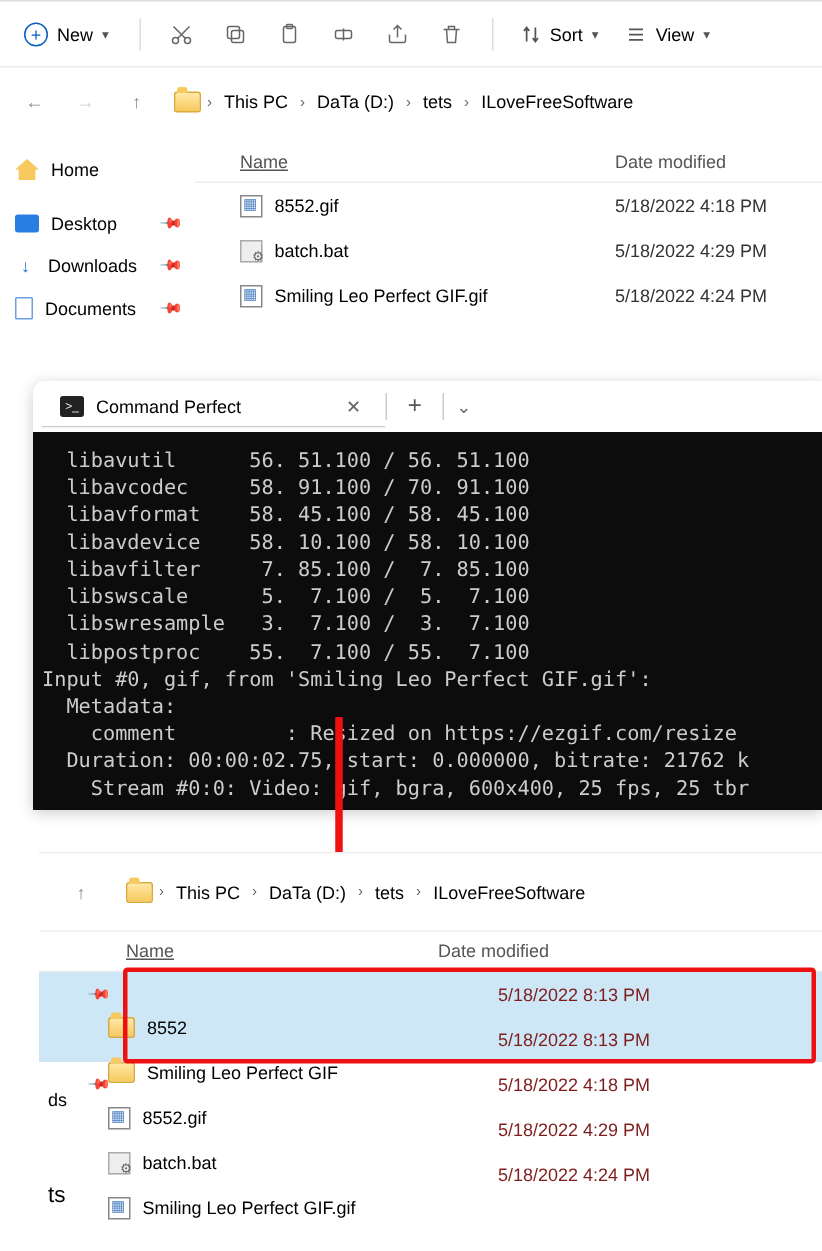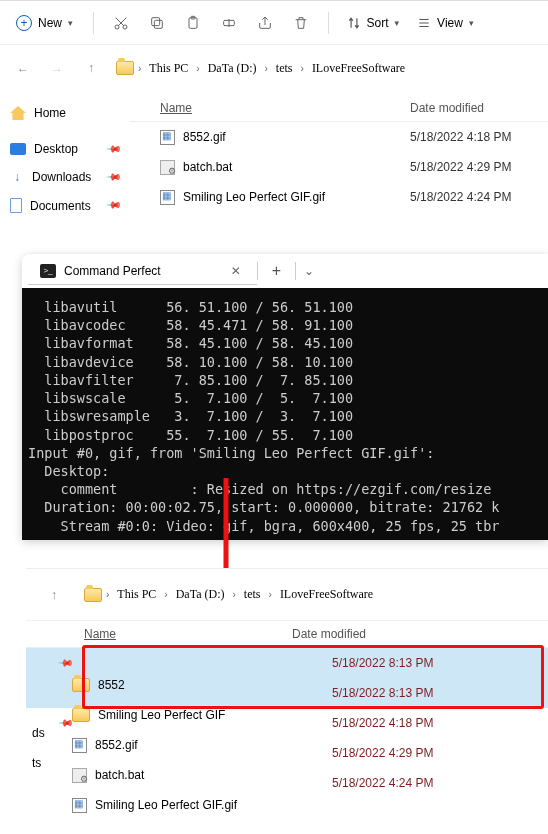--- a/index.html
+++ b/index.html
@@ -13,21 +13,21 @@
   .tb-div { width: 1px; height: 22px; background: #ddd; margin: 0 8px; }
   .tb-icon { width: 34px; height: 32px; display: flex; align-items: center; justify-content: center; color: #666; border-radius: 4px; cursor: pointer; }
   .tb-icon svg { width: 16px; height: 16px; stroke: #666; fill: none; stroke-width: 1.5; }
   .sort-btn, .view-btn { display: flex; align-items: center; gap: 6px; padding: 6px 8px; cursor: pointer; border-radius: 4px; }
   .chev { font-size: 9px; color: #555; }
   .navrow { display: flex; align-items: center; height: 46px; padding: 0 8px; gap: 4px; }
   .nav-arrow { width: 30px; height: 30px; display: flex; align-items: center; justify-content: center; color: #888; cursor: pointer; }
   .addr { display: flex; align-items: center; gap: 4px; margin-left: 6px; }
   .folder-ic { width: 18px; height: 14px; background: linear-gradient(#ffe9a6, #f7c95e); border: 1px solid #d9a93a; border-radius: 2px; position: relative; }
   .folder-ic::before { content: ""; position: absolute; top: -4px; left: 1px; width: 7px; height: 4px; background: #f7c95e; border-radius: 2px 2px 0 0; }
-  .crumb { padding: 3px 4px; cursor: pointer; font-family: Liberation Serif, serif; }
+  .crumb { padding: 3px 4px; cursor: pointer; }
   .crumb-sep { color: #666; font-size: 10px; }
   .body1 { display: flex; }
   .sidebar { width: 130px; padding: 8px 0; }
   .side-item { display: flex; align-items: center; gap: 8px; padding: 7px 10px; cursor: pointer; }
   .ic-home { width: 16px; height: 14px; background: #f7c95e; clip-path: polygon(50% 0, 100% 50%, 85% 50%, 85% 100%, 15% 100%, 15% 50%, 0 50%); }
   .ic-desktop { width: 16px; height: 12px; background: #2a7de1; border-radius: 2px; }
   .ic-down { width: 14px; height: 14px; display:flex;align-items:center;justify-content:center; color:#2a7de1; font-weight:bold; }
   .ic-doc { width: 12px; height: 15px; background: #fff; border: 1px solid #6aa0e0; border-radius: 1px; position: relative; }
   .pin { color: #888; font-size: 10px; transform: rotate(45deg); margin-left: auto; }
   .filepane { flex: 1; padding-top: 4px; }
@@ -210,29 +210,29 @@
       <span>Command Perfect</span>
       <span style="width:50px"></span>
       <span class="term-close">✕</span>
     </div>
     <div class="sep"></div>
     <div class="term-plus">+</div>
     <div class="sep"></div>
     <div class="term-dd">⌄</div>
   </div>
   <div class="term-body"><span>  libavutil      56. 51.100 / 56. 51.100</span>
-<span>  libavcodec     58. 45.471 / 58. 91.100</span>
+<span>  libavcodec     58. 91.100 / 70. 91.100</span>
 <span>  libavformat    58. 45.100 / 58. 45.100</span>
 <span>  libavdevice    58. 10.100 / 58. 10.100</span>
 <span>  libavfilter     7. 85.100 /  7. 85.100</span>
 <span>  libswscale      5.  7.100 /  5.  7.100</span>
 <span>  libswresample   3.  7.100 /  3.  7.100</span>
 <span>  libpostproc    55.  7.100 / 55.  7.100</span>
 <span>Input #0, gif, from 'Smiling Leo Perfect GIF.gif':</span>
-<span>  Desktop:</span>
+<span>  Metadata:</span>
 <span>    comment         : Resized on https://ezgif.com/resize</span>
 <span>  Duration: 00:00:02.75, start: 0.000000, bitrate: 21762 k</span>
 <span>    Stream #0:0: Video: gif, bgra, 600x400, 25 fps, 25 tbr</span></div>
 </div>
 
 <div class="arrow">
   <svg viewBox="0 0 20 222">
     <line x1="10" y1="0" x2="10" y2="200" stroke="#e11" stroke-width="5"></line>
     <polygon points="10,222 0,195 20,195" fill="#e11"></polygon>
   </svg>
@@ -300,13 +300,13 @@
           <span class="ic-gif"></span>
           <span>Smiling Leo Perfect GIF.gif</span>
         </div>
       <div class="date">5/18/2022 4:24 PM</div>
     </div>
     <div class="redbox" style="left:56px; top:24px; width:462px; height:64px;"></div>
   </div>
 </div>
 
 <div style="position:absolute; left:32px; top:726px; font-size:12px;"><span>ds</span></div>
-<div style="position:absolute; left:32px; top:756px; font-size:12px;"><span>ts</span></div>
+<div style="position:absolute; left:32px; top:788px; font-size:15px;"><span>ts</span></div>
 
 </body></html>

